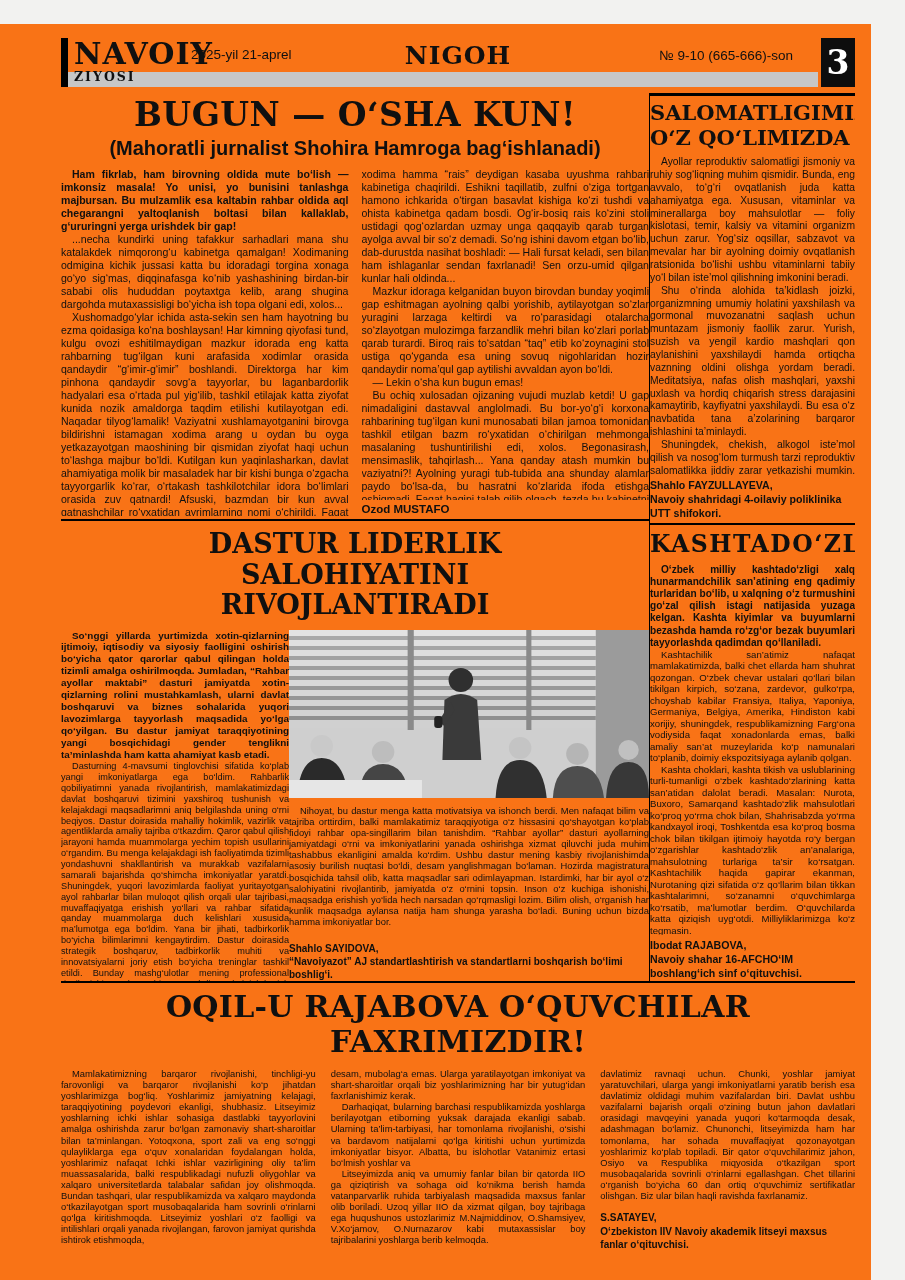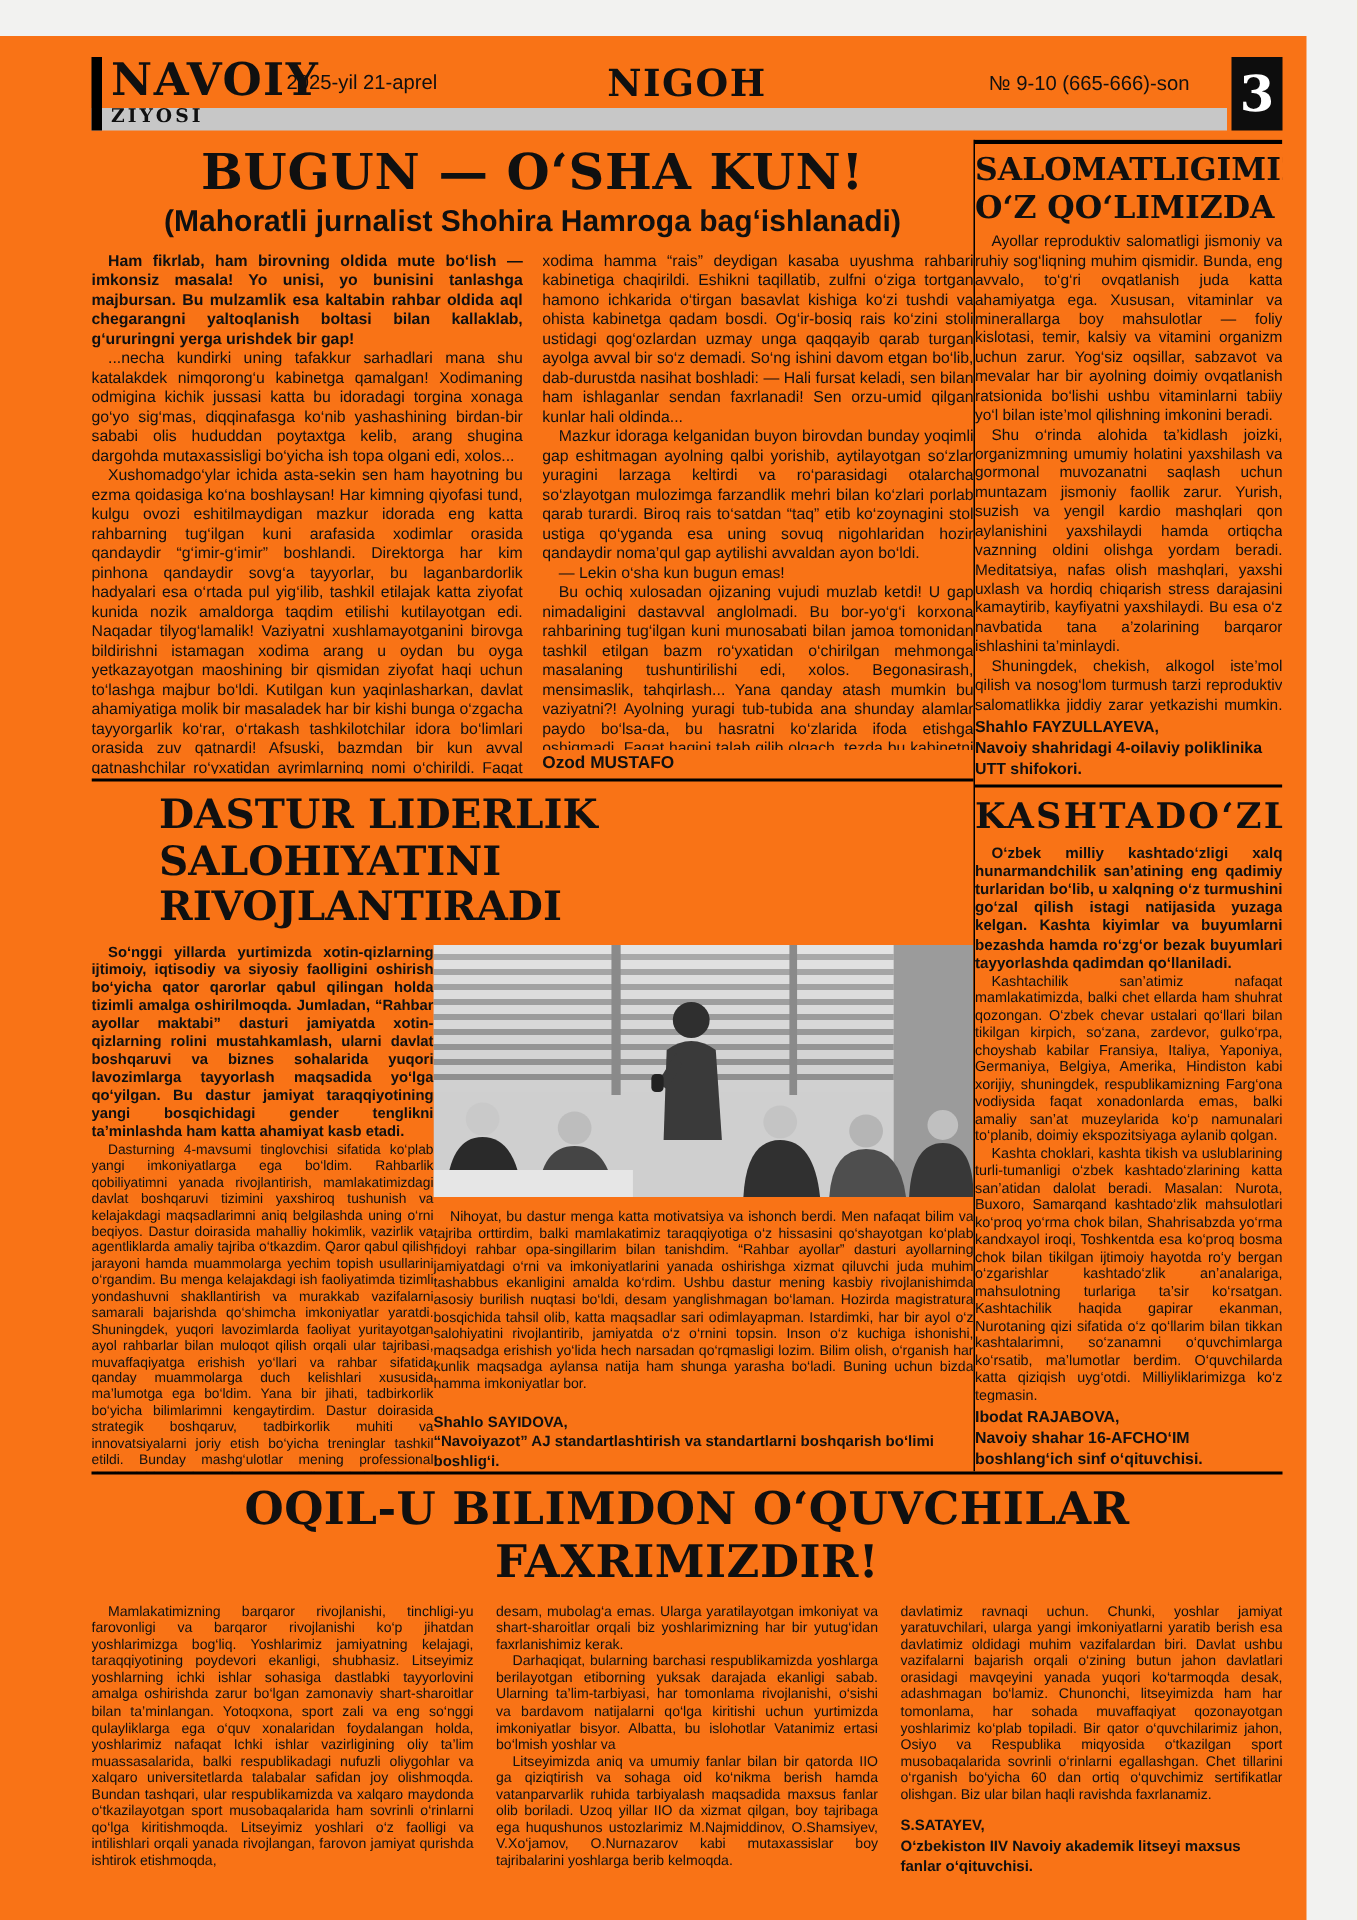--- a/index.html
+++ b/index.html
@@ -28,21 +28,21 @@
   .a1-title{text-align:center;font-family:"DejaVu Serif","Liberation Serif",serif;font-weight:bold;font-size:33px;letter-spacing:.5px;margin:2px 0 3px;}
   .a1-sub{text-align:center;font-weight:bold;font-size:20px;margin-bottom:8px;}
   .a1-cols{display:flex;gap:13px;height:348px;overflow:hidden;}
   .a1-cols .col{flex:1;font-size:10.55px;line-height:1.235;text-align:justify;}
   .flexcol{display:flex;flex-direction:column;}
   .grow{flex:1 1 auto;overflow:hidden;}
   .a1-author{font-size:11.5px;padding-right:4px;margin-top:2px;}
   .rule-h{border-top:2px solid #000;margin-top:3px;}
   
   .a2{flex:1;overflow:hidden;padding-top:2px;display:flex;flex-direction:column;}
-  .a2-title{font-family:"DejaVu Serif","Liberation Serif",serif;font-weight:bold;font-size:27px;line-height:1.13;margin:6px 45px 9px;}
+  .a2-title{text-align:center;font-family:"DejaVu Serif","Liberation Serif",serif;font-weight:bold;font-size:27px;line-height:1.13;margin:6px 45px 9px;}
   .a2-body{display:flex;gap:0;flex:1;overflow:hidden;}
   .a2-left{width:228px;font-size:9.2px;line-height:1.18;text-align:justify;}
   .a2-left .lead{font-size:9.9px;line-height:1.21;}
   .a2-right{flex:1;display:flex;flex-direction:column;font-size:9.4px;line-height:1.19;text-align:justify;}
   .photo{height:168px;margin-bottom:7px;}
   .photo svg{display:block;width:100%;height:100%;}
   .a2-sig{font-size:10px;line-height:1.3;margin-top:4px;padding-right:2px;}
   
   .sb1{height:422px;overflow:hidden;border-top:3.5px solid #000;padding-top:3px;display:flex;flex-direction:column;}
   .sb1-title{font-family:"DejaVu Serif","Liberation Serif",serif;font-weight:bold;font-size:21px;line-height:1.17;margin:2px 0 6px;}
@@ -201,21 +201,21 @@
         </div>
         <div class="sig sb-sig">
           <div>Ibodat RAJABOVA,</div>
           <div>Navoiy shahar 16-AFCHO‘IM boshlang‘ich sinf o‘qituvchisi.</div>
         </div>
       </div>
     </div>
   </div>
 
   <div class="a3">
-    <div class="a3-title">OQIL-U BILIMDON O‘QUVCHILAR FAXRIMIZDIR!</div>
+    <div class="a3-title">OQIL-U RAJABOVA O‘QUVCHILAR FAXRIMIZDIR!</div>
     <div class="a3-cols">
       <div class="col">
         <p>Mamlakatimizning barqaror rivojlanishi, tinchligi-yu farovonligi va barqaror rivojlanishi ko‘p jihatdan yoshlarimizga bog‘liq. Yoshlarimiz jamiyatning kelajagi, taraqqiyotining poydevori ekanligi, shubhasiz. Litseyimiz yoshlarning ichki ishlar sohasiga dastlabki tayyorlovini amalga oshirishda zarur bo‘lgan zamonaviy shart-sharoitlar bilan ta’minlangan. Yotoqxona, sport zali va eng so‘nggi qulayliklarga ega o‘quv xonalaridan foydalangan holda, yoshlarimiz nafaqat Ichki ishlar vazirligining oliy ta’lim muassasalarida, balki respublikadagi nufuzli oliygohlar va xalqaro universitetlarda talabalar safidan joy olishmoqda. Bundan tashqari, ular respublikamizda va xalqaro maydonda o‘tkazilayotgan sport musobaqalarida ham sovrinli o‘rinlarni qo‘lga kiritishmoqda. Litseyimiz yoshlari o‘z faolligi va intilishlari orqali yanada rivojlangan, farovon jamiyat qurishda ishtirok etishmoqda,</p>
       </div>
       <div class="col">
         <p style="text-indent:0">desam, mubolag‘a emas. Ularga yaratilayotgan imkoniyat va shart-sharoitlar orqali biz yoshlarimizning har bir yutug‘idan faxrlanishimiz kerak.</p>
         <p>Darhaqiqat, bularning barchasi respublikamizda yoshlarga berilayotgan etiborning yuksak darajada ekanligi sabab. Ularning ta’lim-tarbiyasi, har tomonlama rivojlanishi, o‘sishi va bardavom natijalarni qo‘lga kiritishi uchun yurtimizda imkoniyatlar bisyor. Albatta, bu islohotlar Vatanimiz ertasi bo‘lmish yoshlar va</p>
         <p>Litseyimizda aniq va umumiy fanlar bilan bir qatorda IIO ga qiziqtirish va sohaga oid ko‘nikma berish hamda vatanparvarlik ruhida tarbiyalash maqsadida maxsus fanlar olib boriladi. Uzoq yillar IIO da xizmat qilgan, boy tajribaga ega huqushunos ustozlarimiz M.Najmiddinov, O.Shamsiyev, V.Xo‘jamov, O.Nurnazarov kabi mutaxassislar boy tajribalarini yoshlarga berib kelmoqda.</p>
       </div>
       <div class="col flexcol">

